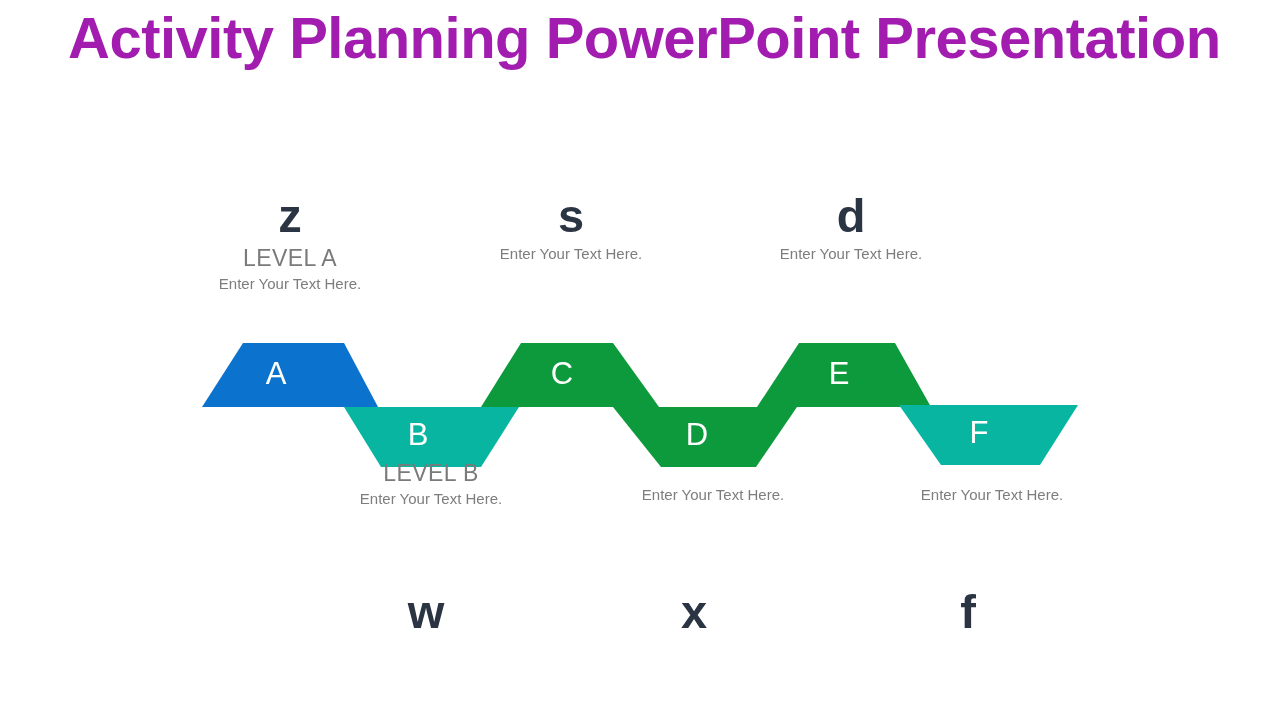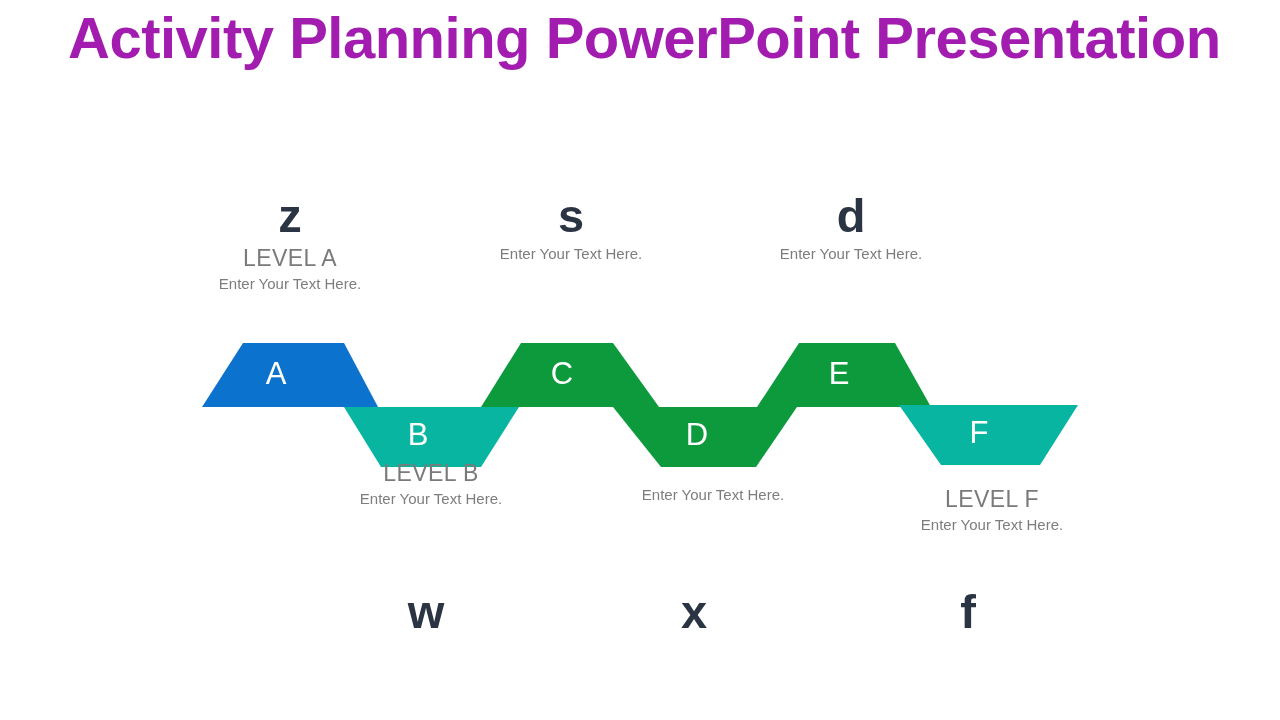--- a/index.html
+++ b/index.html
@@ -173,21 +173,20 @@
   <div class="label-block bot-b">
     <div class="level-name">LEVEL B</div>
     <div class="level-desc">Enter Your Text Here.</div>
   </div>
 
   <div class="label-block bot-d">
     <div class="level-desc">Enter Your Text Here.</div>
   </div>
 
   <div class="label-block bot-f">
-    <div class="level-name">LEVEL F</div>
     <div class="level-desc">Enter Your Text Here.</div>
   </div>
 
   <div class="foot-letter foot-w">w</div>
   <div class="foot-letter foot-x">x</div>
   <div class="foot-letter foot-f">f</div>
 
 </div>
 
 </body></html>

